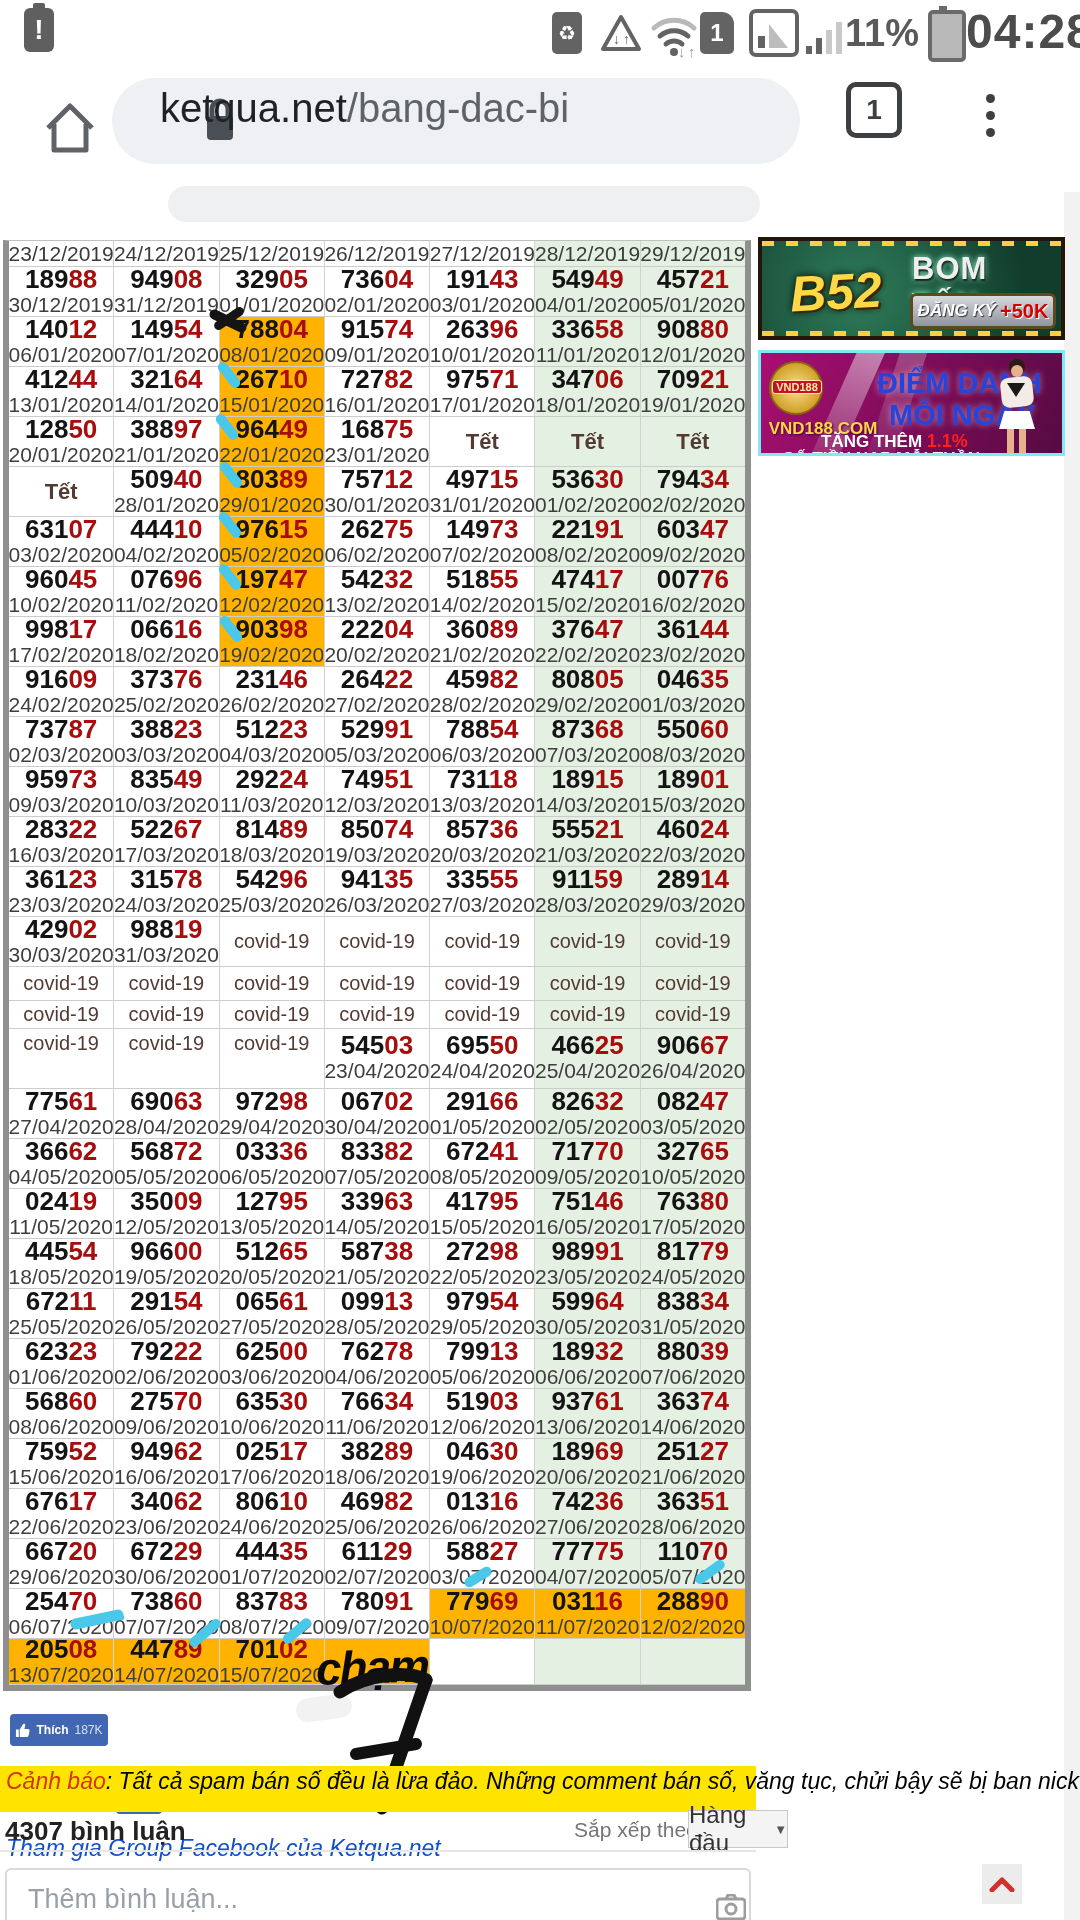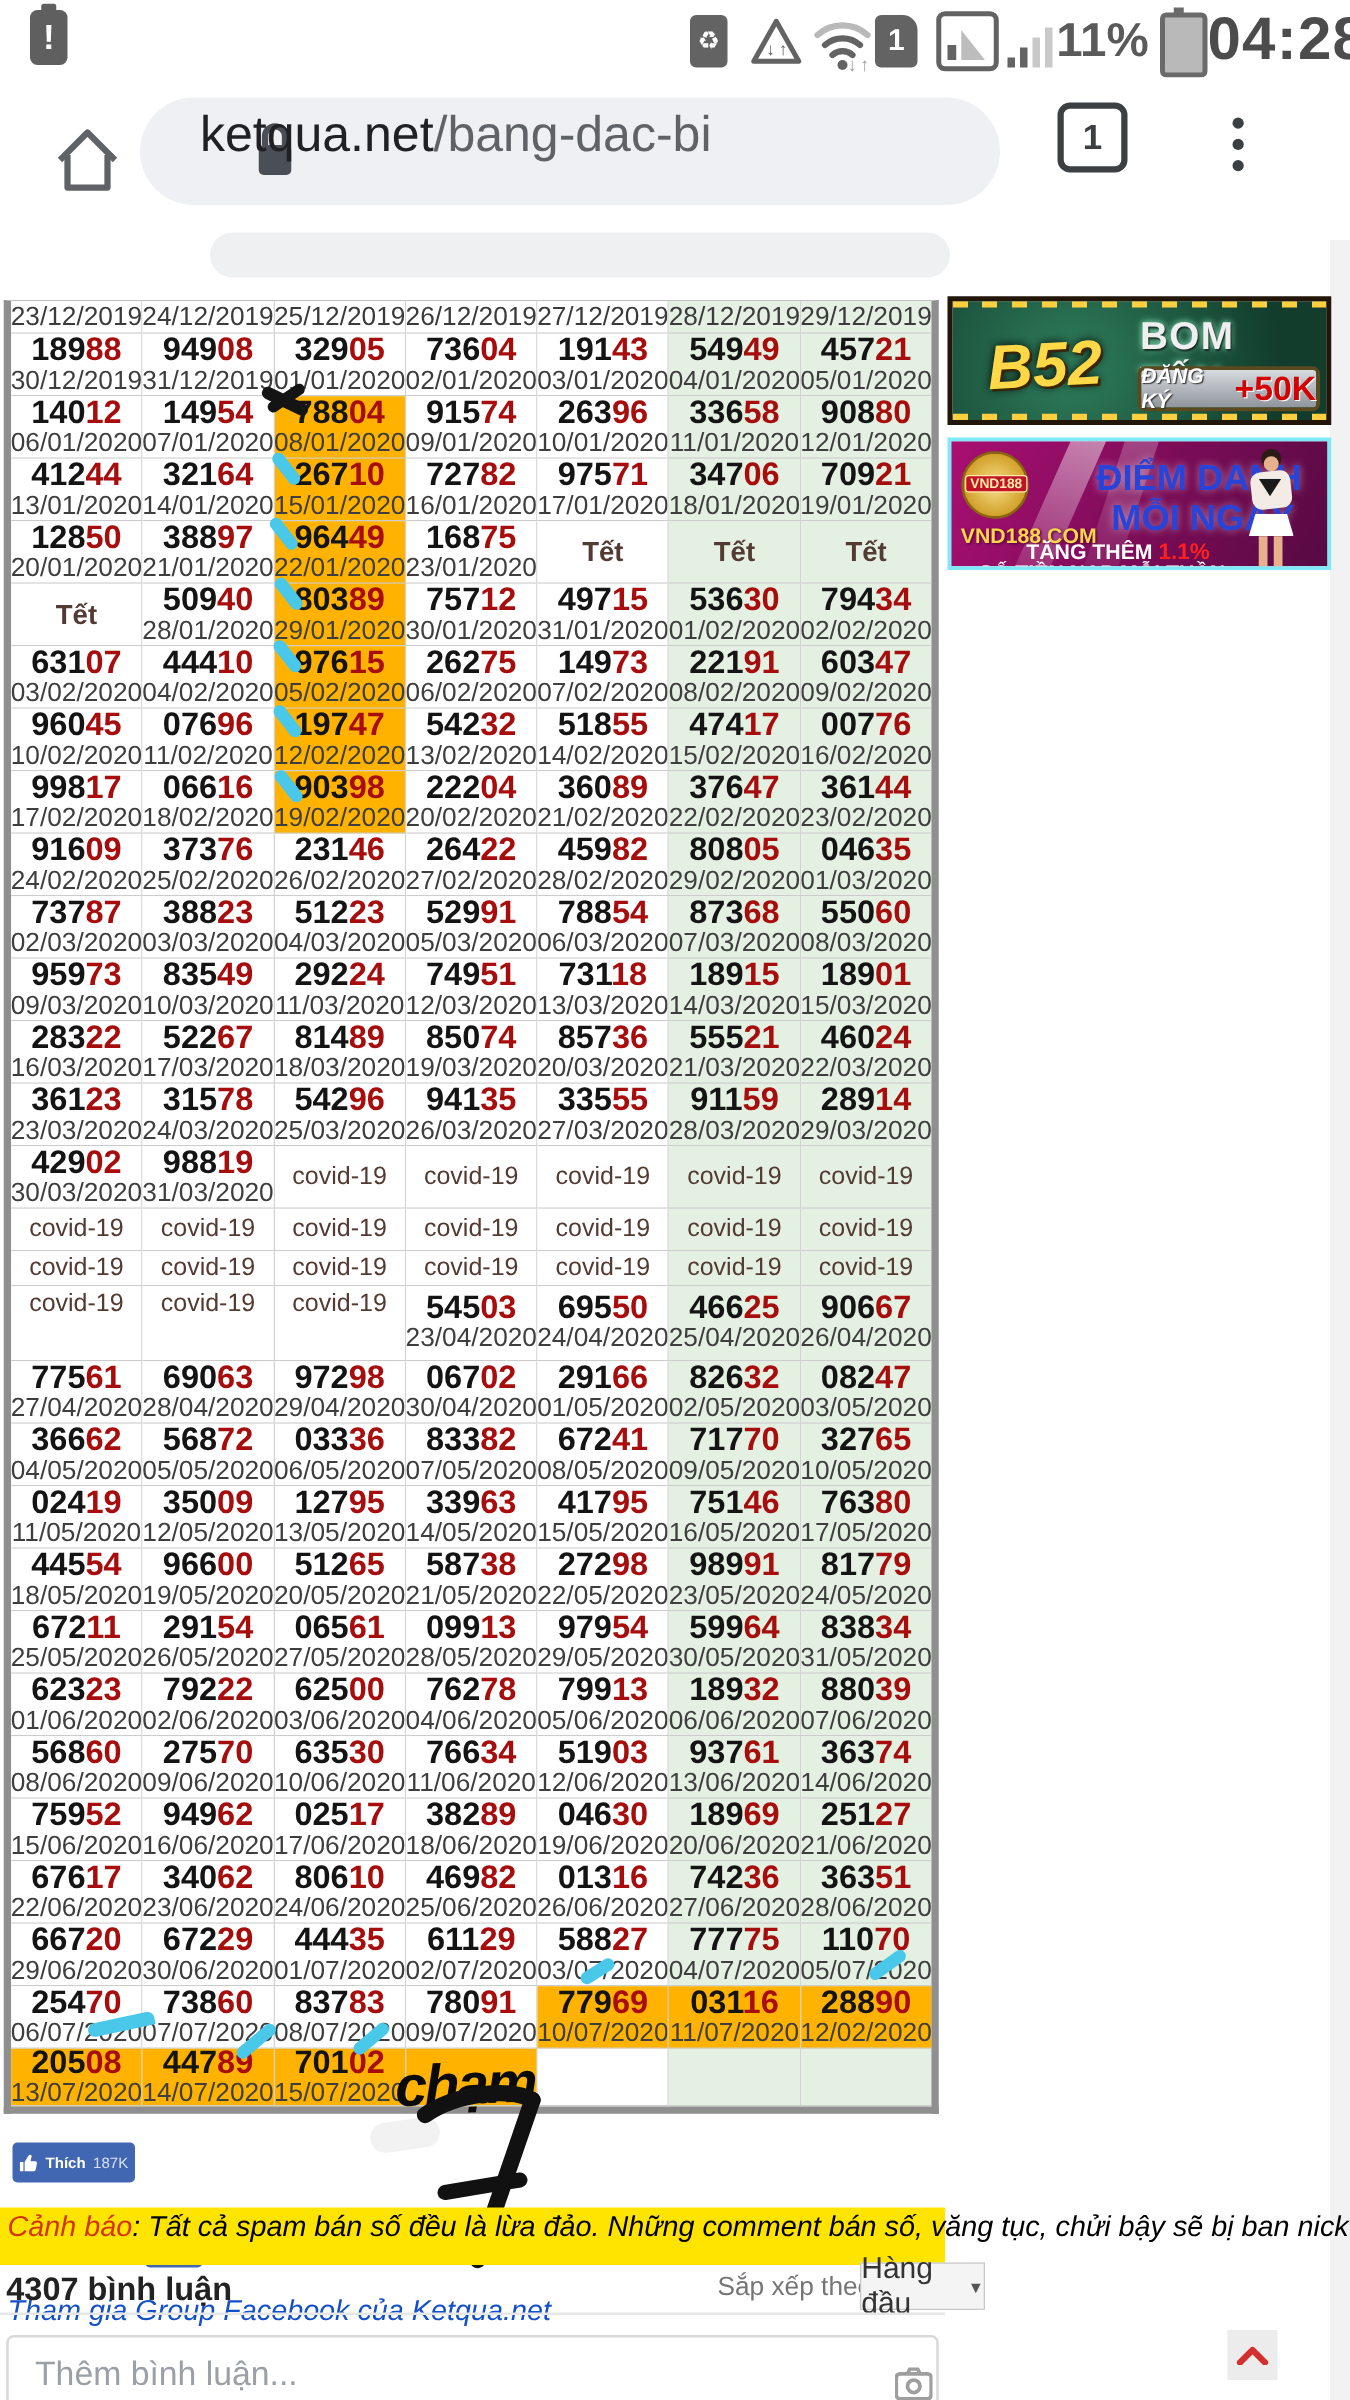--- a/index.html
+++ b/index.html
@@ -59,21 +59,21 @@
     border:4px solid #221608;box-sizing:border-box;overflow:hidden;}
   .dashline{position:absolute;left:0;width:100%;height:5px;
     background:repeating-linear-gradient(90deg,#ffcf40 0 12px,rgba(0,0,0,0) 12px 24px);}
   #b52-logo{left:28px;top:22px;font-size:50px;font-weight:900;font-style:italic;color:#ffd848;
     text-shadow:2px 2px 0 #3a2505,0 0 8px #000;transform:rotate(-3deg);}
   #b52-headline{left:150px;top:10px;font-size:31px;font-weight:900;color:#efefef;
     text-shadow:1px 2px 2px #0c2018,0 0 6px #9fffd0;letter-spacing:1px;}
   #b52-plaque{left:148px;top:52px;width:146px;height:36px;background:linear-gradient(#d7dade,#8f959c);
     border:3px solid #5a4a1e;border-radius:6px;box-sizing:border-box;display:flex;align-items:center;justify-content:center;gap:4px;}
   #b52-cta{font-size:17px;font-weight:900;font-style:italic;color:#fff;text-shadow:1px 1px 1px #333;}
-  #b52-bonus{font-size:27px;font-weight:900;color:#d40000;text-shadow:1px 1px 0 #fff;}
+  #b52-bonus{font-size:20px;font-weight:900;color:#d40000;text-shadow:1px 1px 0 #fff;}
   #ad-vnd{left:758px;top:350px;width:307px;height:106px;border:3px solid #7fe9f7;box-sizing:border-box;
     background:linear-gradient(115deg,#a90f72,#7a0c57 55%,#560a42);overflow:hidden;}
   #ad-vnd .ray{position:absolute;left:70px;top:-30px;width:26px;height:180px;background:linear-gradient(rgba(255,255,255,.55),rgba(255,255,255,0));transform:rotate(24deg);}
   #vnd-coin{left:8px;top:8px;width:54px;height:54px;border-radius:50%;background:radial-gradient(#f9e08a,#d1a02a 70%,#8a6410);
     border:2px solid #8a6410;box-sizing:border-box;}
   #vnd-coin span{position:absolute;left:1px;top:17px;width:48px;background:#c01325;color:#ffd:ffd;color:#ffe9a8;font-size:11px;
     font-weight:bold;text-align:center;border-radius:3px;border:1px solid #ffe9a8;}
   #vnd-domain{left:2px;top:66px;width:120px;text-align:center;font-size:17px;font-weight:900;color:#ffd54a;text-shadow:1px 1px 2px #4d0233;}
   #vnd-line1{left:116px;top:14px;font-size:29px;font-weight:900;color:#2743d8;text-shadow:0 0 7px rgba(255,255,255,.45);}
   #vnd-line2{left:128px;top:46px;font-size:29px;font-weight:900;color:#2743d8;text-shadow:0 0 7px rgba(255,255,255,.45);}

